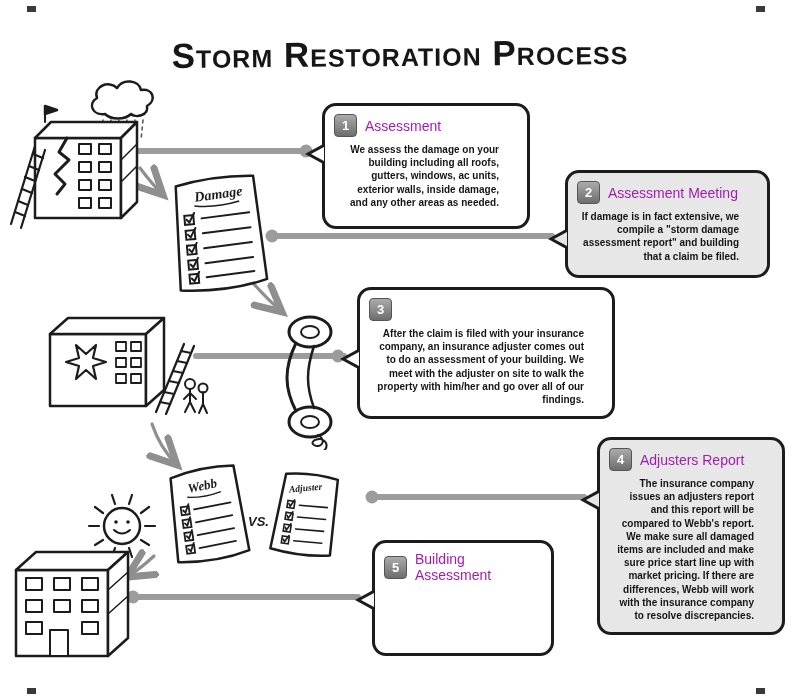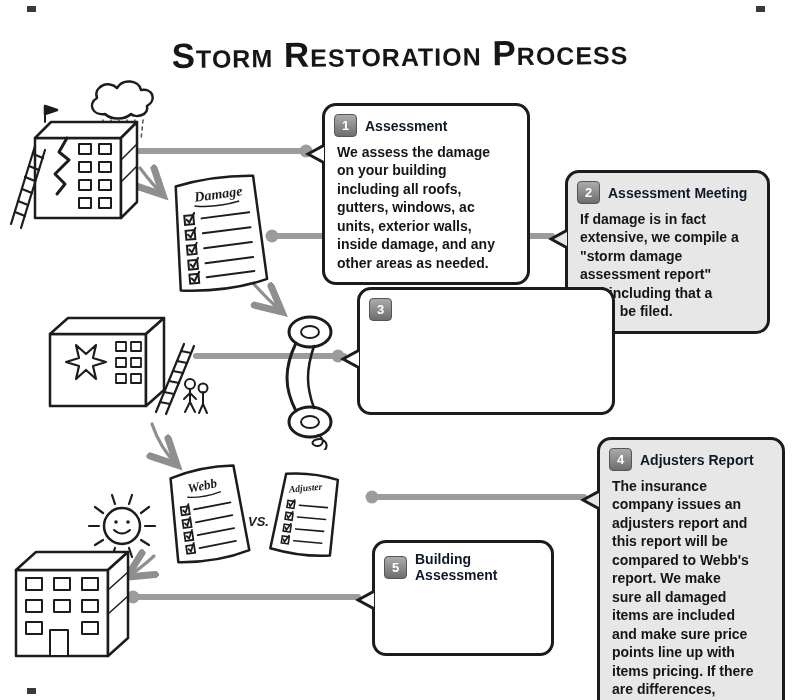--- a/index.html
+++ b/index.html
@@ -37,24 +37,24 @@
     border-right:13px solid #ffffff;
   }
   .gray .tail::after { border-right-color:#e7e7e7; }
   .chead { display:flex; align-items:center; gap:8px; padding:8px 12px 2px 9px; }
   .badge {
     flex:0 0 auto; width:21px; height:21px; border-radius:4px;
     background:linear-gradient(180deg,#ababab,#6d6d6d); border:1px solid #555;
     color:#fff; font-weight:bold; font-size:13px;
     display:flex; align-items:center; justify-content:center;
   }
-  .ctitle { font-size:14px; font-weight:bold; color:#0f172a; }
+  .ctitle { font-size:14px; font-weight:normal; color:#a21caf; }
   .cbody {
-    padding:4px 28px 10px 12px; font-size:14px; font-weight:bold;
-    line-height:1.32; color:#151515;
+    padding:4px 28px 10px 12px; font-size:10px; font-weight:bold;
+    line-height:1.32; color:#151515;text-align:right;
   }
   .mark { position:absolute; background:#3a3a3a; z-index:0; }
 </style>
 </head>
 <body>
 
 <div class="canvas">
 
   <div class="mark" style="left:27px;top:6px;width:9px;height:6px;"></div>
   <div class="mark" style="left:756px;top:6px;width:9px;height:6px;"></div>
@@ -299,37 +299,38 @@
     </div>
     <div class="cbody">We assess the damage on your building including all roofs, gutters, windows, ac units, exterior walls, inside damage, and any other areas as needed.</div>
   </div>
 
   <div class="callout gray" style="left:565px;top:170px;width:205px;min-height:108px;">
     <span class="tail" style="top:55px;"></span>
     <div class="chead">
       <span class="badge">2</span>
       <span class="ctitle">Assessment Meeting</span>
     </div>
-    <div class="cbody">If damage is in fact extensive, we compile a  "storm damage assessment report" and including that a claim be filed.</div>
+    <div class="cbody">If damage is in fact extensive, we compile a  "storm damage assessment report" and building that a claim be filed.</div>
   </div>
 
   <div class="callout" style="left:357px;top:287px;width:258px;min-height:128px;">
     <span class="tail" style="top:58px;"></span>
     <div class="chead">
       <span class="badge">3</span>
     </div>
+    <div class="cbody">After the claim is filed with your insurance company, an insurance adjuster comes out to do an assessment of your building.  We meet with the adjuster on site to walk the property with him/her and go over all of our findings.</div>
   </div>
 
   <div class="callout gray" style="left:597px;top:437px;width:188px;min-height:186px;">
     <span class="tail" style="top:49px;"></span>
     <div class="chead">
       <span class="badge">4</span>
       <span class="ctitle">Adjusters Report</span>
     </div>
-    <div class="cbody">The insurance company issues an adjusters report and this report will be compared to Webb's report. We make sure all damaged items are included and make sure price points line up with items pricing. If there are differences, Webb will work with the insurance company to resolve discrepancies.</div>
+    <div class="cbody">The insurance company issues an adjusters report and this report will be compared to Webb's report. We make sure all damaged items are included and make sure price start line up with market pricing. If there are differences, Webb will work with the insurance company to resolve discrepancies.</div>
   </div>
 
   <div class="callout" style="left:372px;top:540px;width:182px;min-height:116px;">
     <span class="tail" style="top:46px;"></span>
     <div class="chead">
       <span class="badge">5</span>
       <span class="ctitle">Building Assessment</span>
     </div>
   </div>
 

